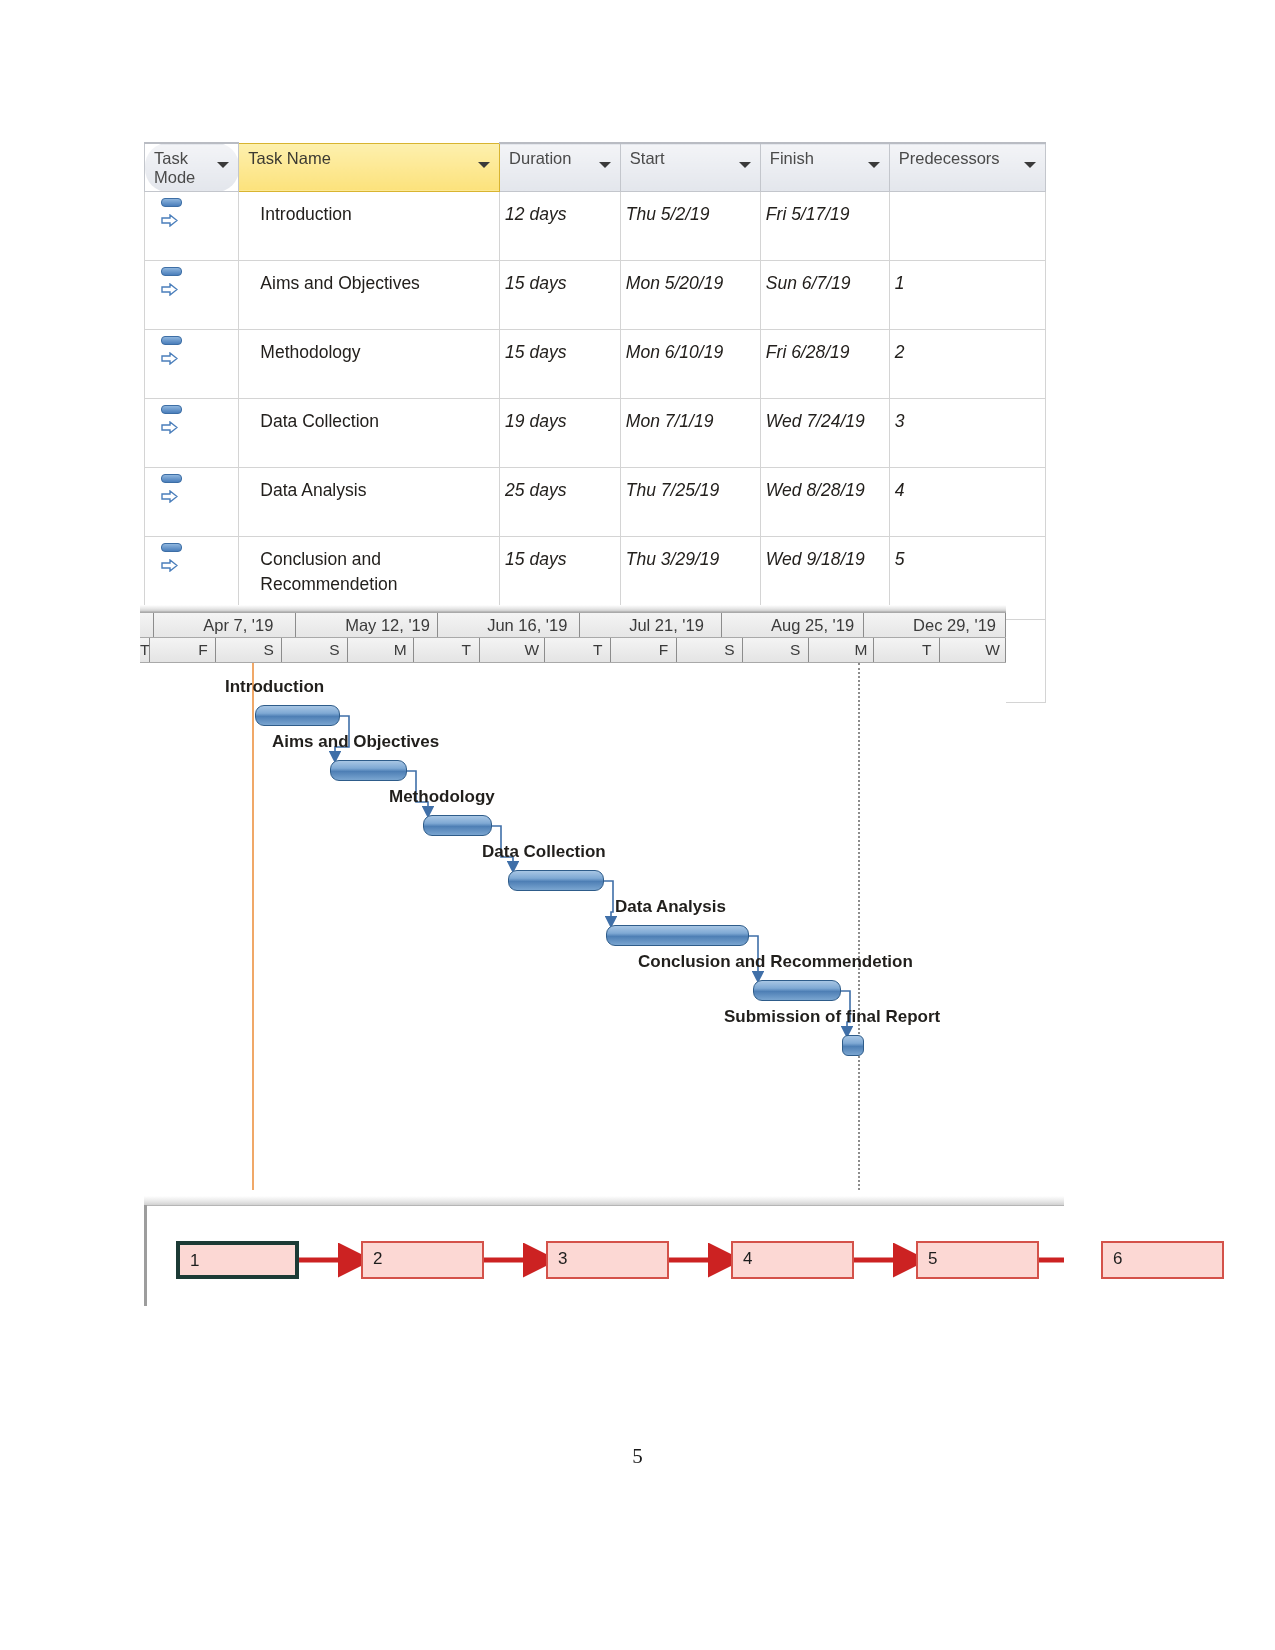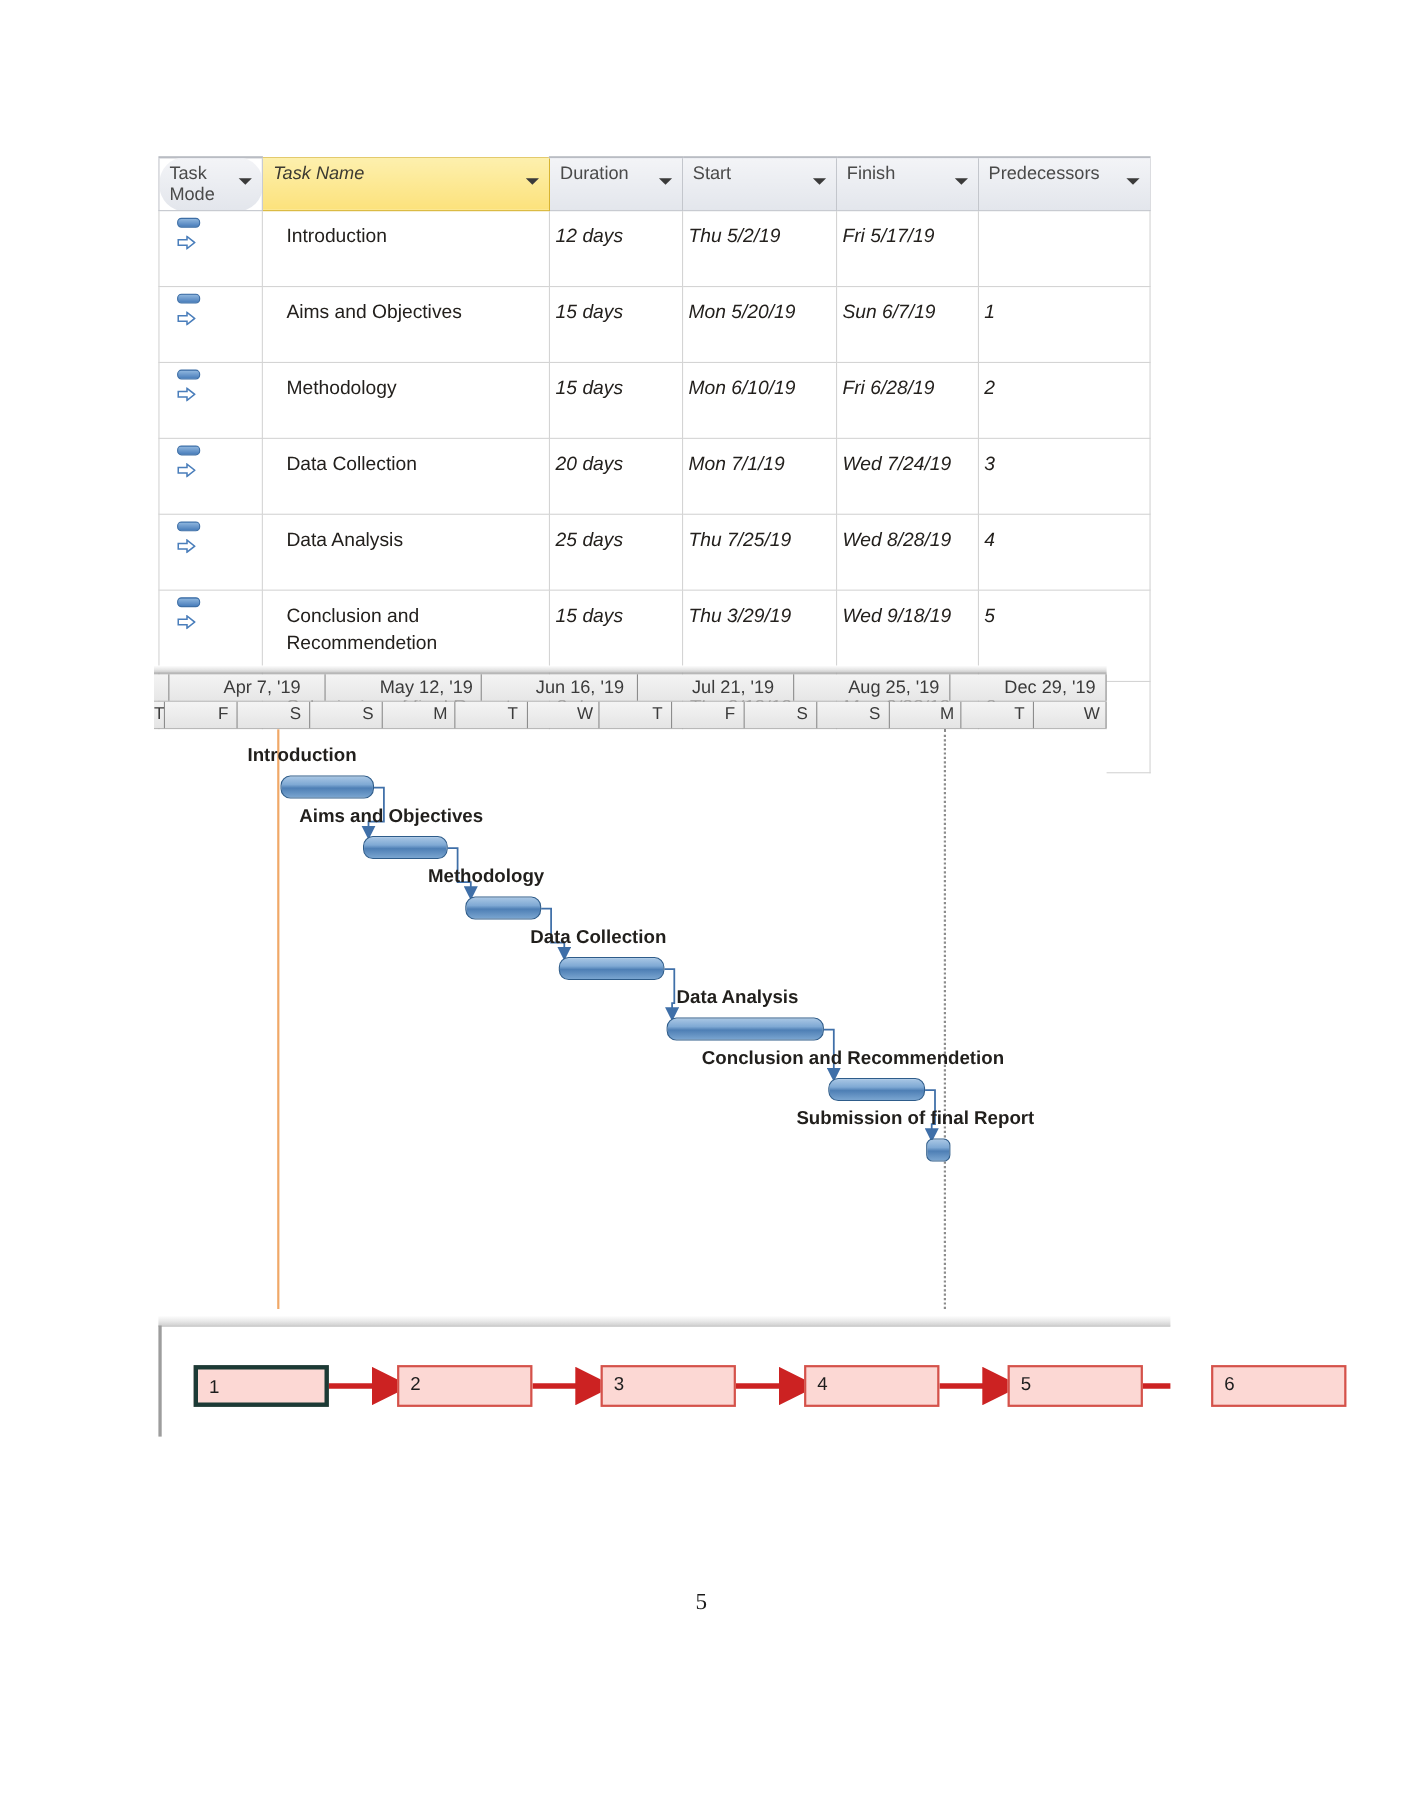--- a/index.html
+++ b/index.html
@@ -57,21 +57,21 @@
     position: absolute;
     right: 9px;
     top: 18px;
     width: 0;
     height: 0;
     border-left: 6px solid transparent;
     border-right: 6px solid transparent;
     border-top: 6px solid #3a3a3a;
   }
   .col-mode   { width: 92px; border-radius: 23px; }
-  .col-name   { width: 256px; font-style: italic; }
+  .col-name   { width: 256px; }
   .col-dur    { width: 118px; }
   .col-start  { width: 137px; margin-top: 12px; }
   .col-finish { width: 126px; }
   .col-pred   { width: 153px; }
 
   .tt-body td {
     font-size: 17.5px;
     color: #23201d;
     height: 52px;
     line-height: 25px;
@@ -299,21 +299,21 @@
         <td class="c-text">15 days</td>
         <td class="c-text">Mon 6/10/19</td>
         <td class="c-text">Fri 6/28/19</td>
         <td class="c-text">2</td>
       </tr>
       <tr>
         <td class="c-mode"><span class="mode-icon"><span class="bar"></span><span class="arw"><svg width="17" height="13" viewBox="0 0 17 13">
                 <path d="M1 4 L9 4 L9 1 L16 6.5 L9 12 L9 9 L1 9 Z" fill="none" stroke="#4a7ebb" stroke-width="1.4"></path>
               </svg></span></span></td>
         <td class="c-name">Data Collection</td>
-        <td class="c-text">20 days</td>
+        <td class="c-text">19 days</td>
         <td class="c-text">Mon 7/1/19</td>
         <td class="c-text">Wed 7/24/19</td>
         <td class="c-text">3</td>
       </tr>
       <tr>
         <td class="c-mode"><span class="mode-icon"><span class="bar"></span><span class="arw"><svg width="17" height="13" viewBox="0 0 17 13">
                 <path d="M1 4 L9 4 L9 1 L16 6.5 L9 12 L9 9 L1 9 Z" fill="none" stroke="#4a7ebb" stroke-width="1.4"></path>
               </svg></span></span></td>
         <td class="c-name">Data Analysis</td>
         <td class="c-text">25 days</td>

